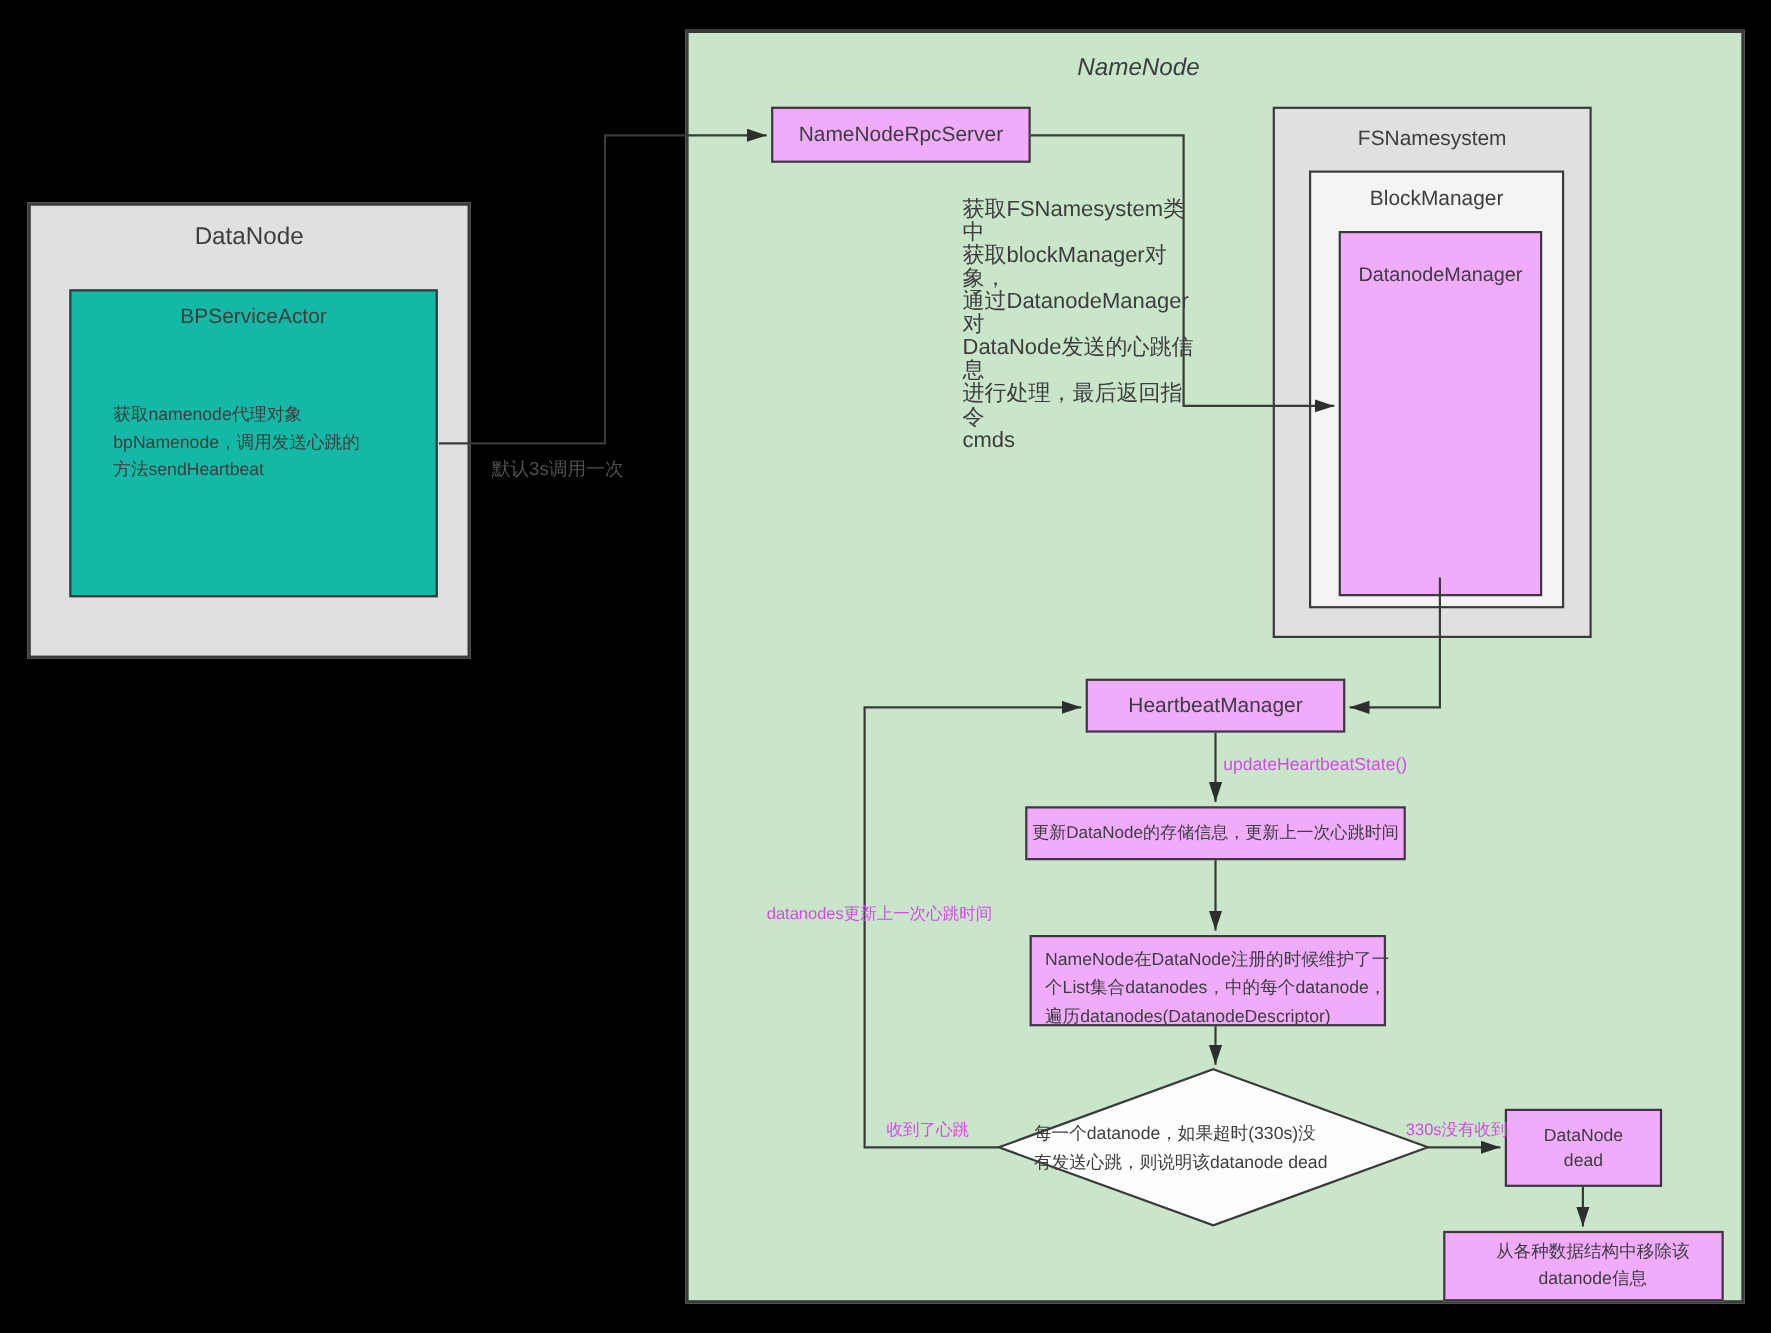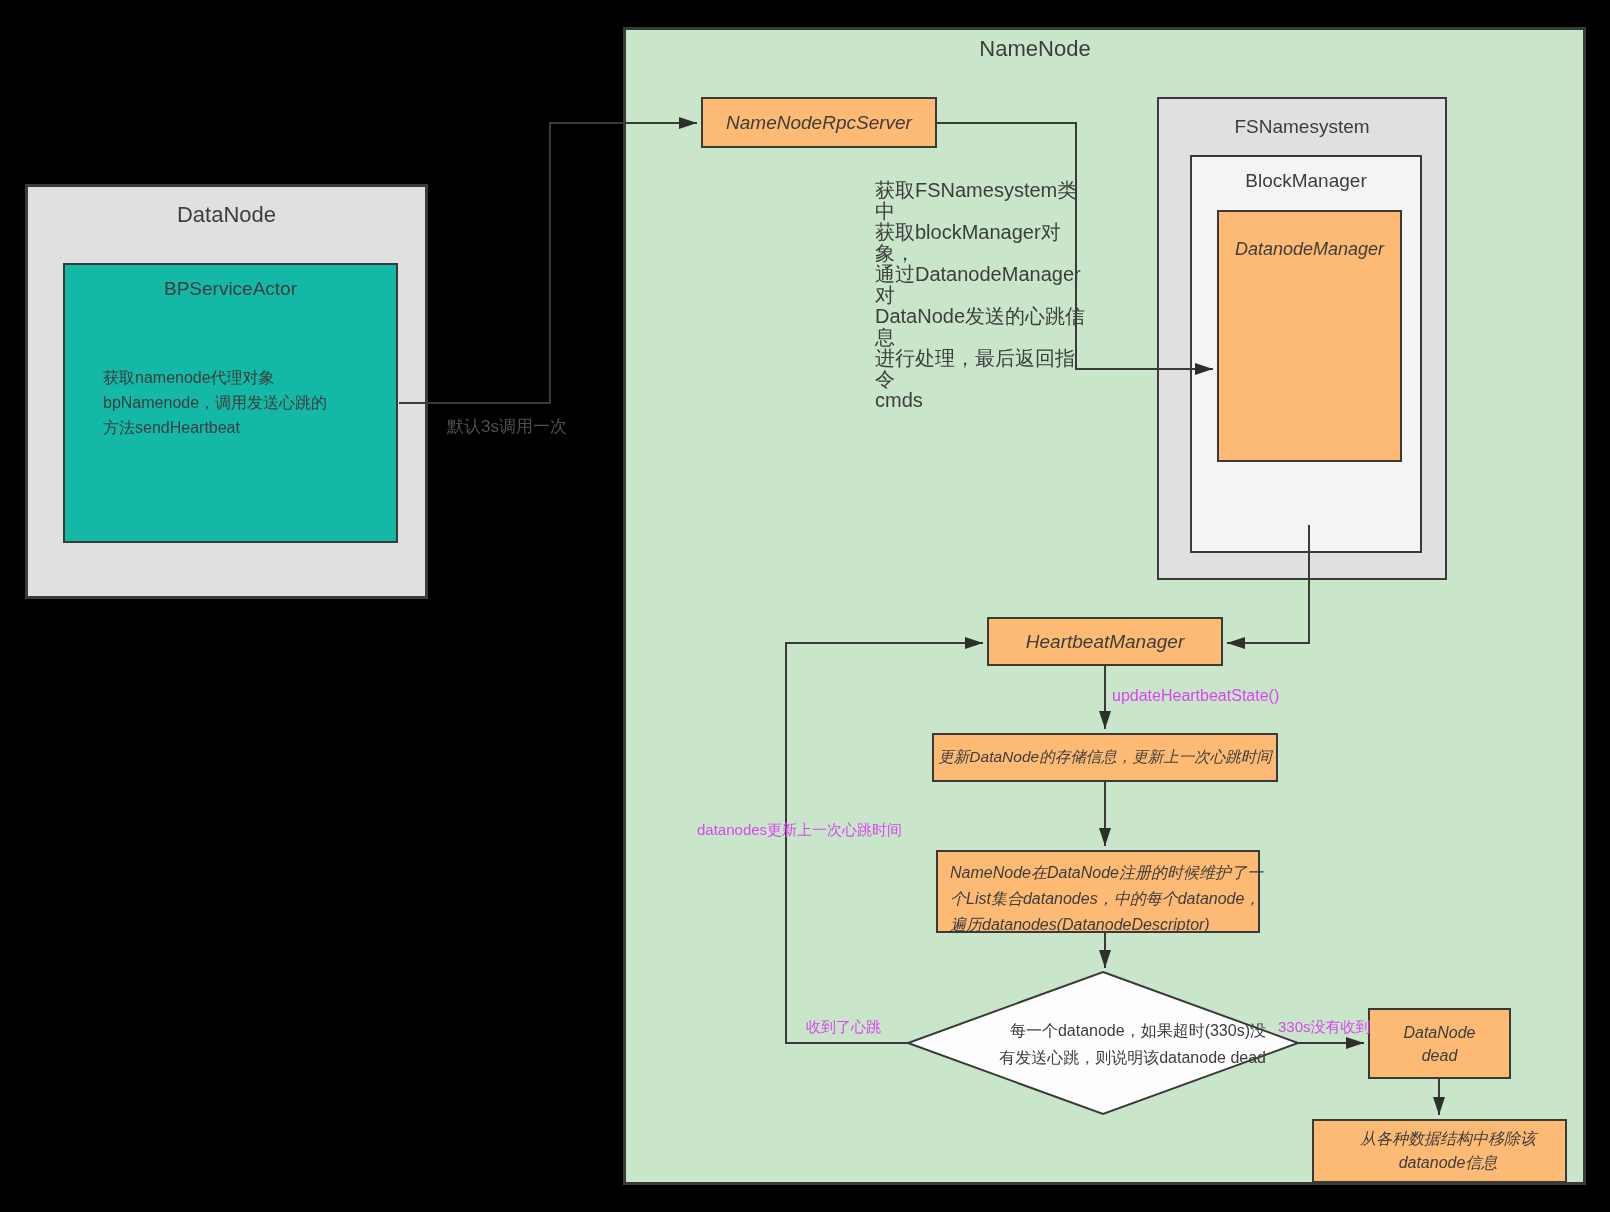--- a/index.html
+++ b/index.html
@@ -11,39 +11,39 @@
     color:#3d3d3d;
     overflow:hidden;
   }
   .abs{position:absolute;box-sizing:border-box;}
   .box{position:absolute;box-sizing:border-box;border:2px solid #3a3a3a;}
   .thick{border-width:3px;}
   .green{background:#c9e5ca;}
   .gray{background:#e0e0e0;}
   .lightgray{background:#f4f4f4;}
   .offwhite{background:#14b8a6;}
-  .white{background:#fdba74;font-style:italic;}
+  .white{background:#f0abfc;}
   .title-lg{font-size:22px;text-align:center;}
   .title-md{font-size:19px;text-align:center;}
   .title-sm{font-size:18px;text-align:center;}
   .body-text{font-size:16px;line-height:25px;white-space:pre-line;}
   .pre{white-space:pre-line;}
   .center{display:flex;align-items:center;justify-content:center;text-align:center;}
   .lbl{position:absolute;font-size:15px;color:#d946ef;white-space:nowrap;z-index:4;}
   .lbl-dark{color:#4f4f4f;font-size:17px;}
   svg.wires{position:absolute;left:0;top:0;z-index:3;pointer-events:none;}
   .overlay-text{position:absolute;z-index:4;}
 </style>
 </head>
 <body>
 
 <div id="root">
 
   <div class="box green thick" style="left:623px;top:27px;width:963px;height:1158px;"></div>
-  <div class="abs title-lg" style="left:930px;top:36px;width:210px;">NameNode</div>
+  <div class="abs title-lg" style="left:930px;top:48px;width:210px;font-style:italic;">NameNode</div>
 
   <div class="box gray thick" style="left:25px;top:184px;width:403px;height:415px;"></div>
   <div class="abs title-lg" style="left:25px;top:202px;width:403px;">DataNode</div>
 
   <div class="box offwhite" style="left:63px;top:263px;width:335px;height:280px;">
     <div class="abs title-md" style="left:0;top:13px;width:100%;">BPServiceActor</div>
     <div class="abs body-text" style="left:38px;top:100px;width:285px;">获取namenode代理对象
 bpNamenode，调用发送心跳的
 方法sendHeartbeat</div>
   </div>
@@ -51,21 +51,21 @@
   <div class="box white center title-md" style="left:701px;top:97px;width:236px;height:51px;">NameNodeRpcServer</div>
 
   <div class="box gray" style="left:1157px;top:97px;width:290px;height:483px;">
     <div class="abs title-md" style="left:0;top:17px;width:100%;">FSNamesystem</div>
   </div>
 
   <div class="box lightgray" style="left:1190px;top:155px;width:232px;height:398px;">
     <div class="abs title-md" style="left:0;top:13px;width:100%;">BlockManager</div>
   </div>
 
-  <div class="box white" style="left:1217px;top:210px;width:185px;height:252px;">
+  <div class="box white" style="left:1217px;top:210px;width:185px;height:332px;">
     <div class="abs title-sm" style="left:0;top:27px;width:100%;">DatanodeManager</div>
   </div>
 
   <div class="box white center title-md" style="left:987px;top:617px;width:236px;height:49px;">HeartbeatManager</div>
 
   <div class="box white center" style="left:932px;top:733px;width:346px;height:49px;font-size:15.5px;">更新DataNode的存储信息，更新上一次心跳时间</div>
 
   <div class="box white" style="left:936px;top:850px;width:324px;height:83px;">
     <div class="abs pre" style="left:12px;top:8px;width:315px;font-size:16px;line-height:26px;">NameNode在DataNode注册的时候维护了一
 个List集合datanodes，中的每个datanode，
@@ -91,21 +91,21 @@
       <path d="M1105,666 L1105,729" marker-end="url(#arrow)"></path>
       <path d="M1105,782 L1105,846" marker-end="url(#arrow)"></path>
       <path d="M1105,933 L1105,968" marker-end="url(#arrow)"></path>
       <path d="M908,1043 L786,1043 L786,643 L983,643" marker-end="url(#arrow)"></path>
       <path d="M1298,1043 L1364,1043" marker-end="url(#arrow)"></path>
       <path d="M1439,1079 L1439,1115" marker-end="url(#arrow)"></path>
       <polygon points="1103,972 1298,1043 1103,1114 908,1043" fill="#fdfdfd"></polygon>
     </g>
   </svg>
 
-  <div class="overlay-text pre" style="left:940px;top:1017px;width:326px;text-align:right;font-size:16px;line-height:27px;">每一个datanode，如果超时(330s)没
+  <div class="overlay-text pre" style="left:940px;top:1017px;width:326px;text-align:left;font-size:16px;line-height:27px;">每一个datanode，如果超时(330s)没
 有发送心跳，则说明该datanode dead</div>
 
   <div class="overlay-text pre" style="left:875px;top:180px;width:215px;font-size:20px;line-height:21px;">获取FSNamesystem类中
 获取blockManager对象，
 通过DatanodeManager对
 DataNode发送的心跳信息
 进行处理，最后返回指令
 cmds</div>
 
   <div class="lbl lbl-dark" style="left:447px;top:415px;">默认3s调用一次</div>

